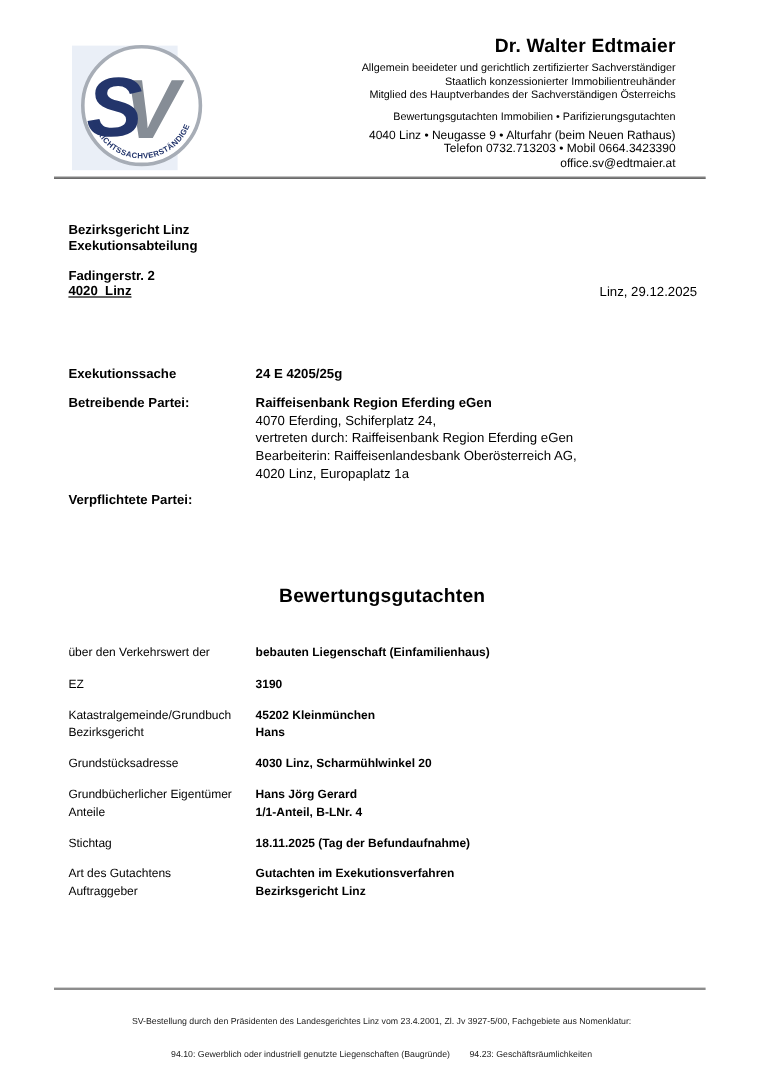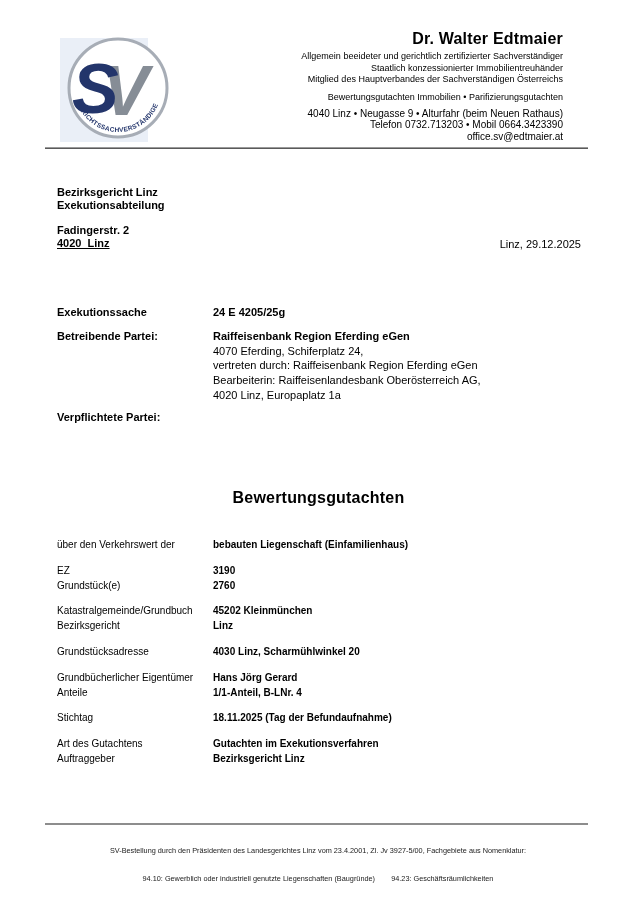--- a/index.html
+++ b/index.html
@@ -124,33 +124,29 @@
       <div class="drow">
         <div class="lbl">über den Verkehrswert der</div>
         <div class="val">bebauten Liegenschaft (Einfamilienhaus)</div>
       </div>
     </div>
     <div class="dgroup">
       <div class="drow">
         <div class="lbl">EZ</div>
         <div class="val">3190</div>
       </div>
-      <div class="drow">
-        <div class="lbl">Grundstück(e)</div>
-        <div class="val">2760</div>
-      </div>
     </div>
     <div class="dgroup">
       <div class="drow">
         <div class="lbl">Katastralgemeinde/Grundbuch</div>
         <div class="val">45202 Kleinmünchen</div>
       </div>
       <div class="drow">
         <div class="lbl">Bezirksgericht</div>
-        <div class="val">Linz</div>
+        <div class="val">Hans</div>
       </div>
     </div>
     <div class="dgroup">
       <div class="drow">
         <div class="lbl">Grundstücksadresse</div>
         <div class="val">4030 Linz, Scharmühlwinkel 20</div>
       </div>
     </div>
     <div class="dgroup">
       <div class="drow">

